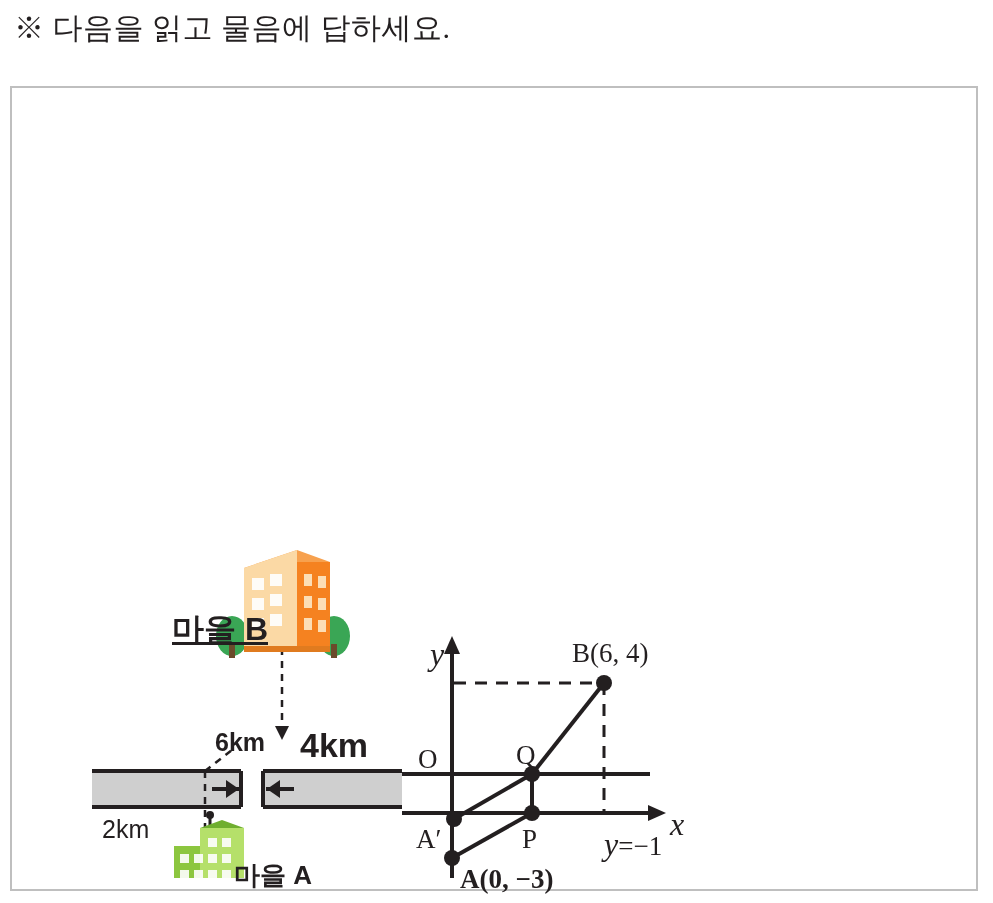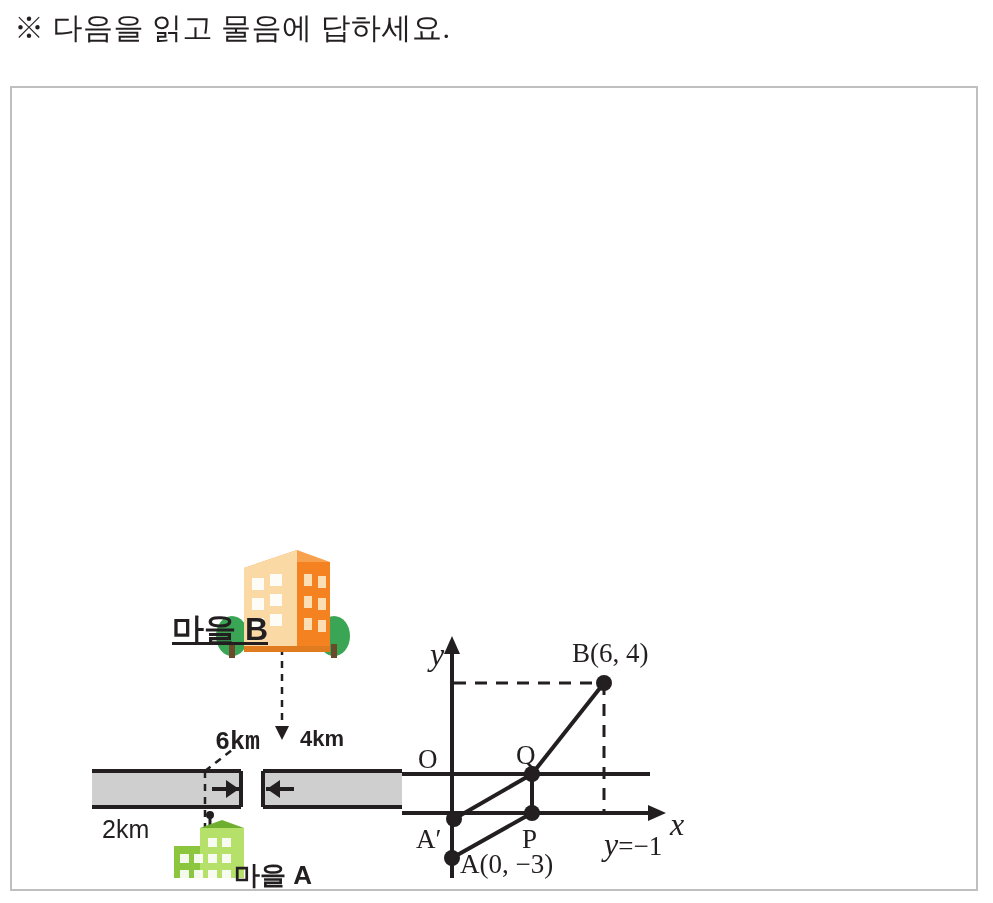--- a/index.html
+++ b/index.html
@@ -85,28 +85,28 @@
     font-family: "Liberation Sans", sans-serif;
     font-weight: bold;
     white-space: nowrap;
     text-align: right;
   }
   .dim-6km {
     position: absolute;
     left: 133px;
     top: 200px;
     font-size: 25px;
-    font-family: Liberation Mono, monospace;
+    font-family: Liberation Sans, sans-serif;
     font-weight: bold;
   }
   .dim-4km {
     position: absolute;
     left: 218px;
     top: 198px;
-    font-size: 22px;
+    font-size: 34px;
     font-family: "Liberation Sans", sans-serif;
     font-weight: bold;
   }
   .dim-2km {
     position: absolute;
     left: 20px;
     top: 287px;
     font-size: 25px;
     font-family: "Liberation Sans", sans-serif;
     font-weight: normal;
@@ -274,19 +274,19 @@
           <circle cx="72" cy="291" r="8" fill="#231f20"></circle>
         </svg>
 
         <div class="glabel ital" style="left:48px; top:108px;">y</div>
         <div class="glabel ital" style="left:288px; top:278px;">x</div>
         <div class="glabel" style="left:36px; top:216px;">O</div>
         <div class="glabel" style="left:134px; top:212px;">Q</div>
         <div class="glabel" style="left:140px; top:296px;">P</div>
         <div class="glabel" style="left:34px; top:296px;">A′</div>
         <div class="glabel" style="left:190px; top:110px;">B(6, 4)</div>
-        <div class="glabel" style="left:78px; top:321px;">A(0, −3)</div>
+        <div class="glabel" style="left:78px; top:336px;font-weight:bold;">A(0, −3)</div>
         <div class="glabel" style="left:222px; top:298px;"><span class="ital">y</span>=−1</div>
       </div>
 
     </div>
   </div>
 </div>
 
 </body></html>

